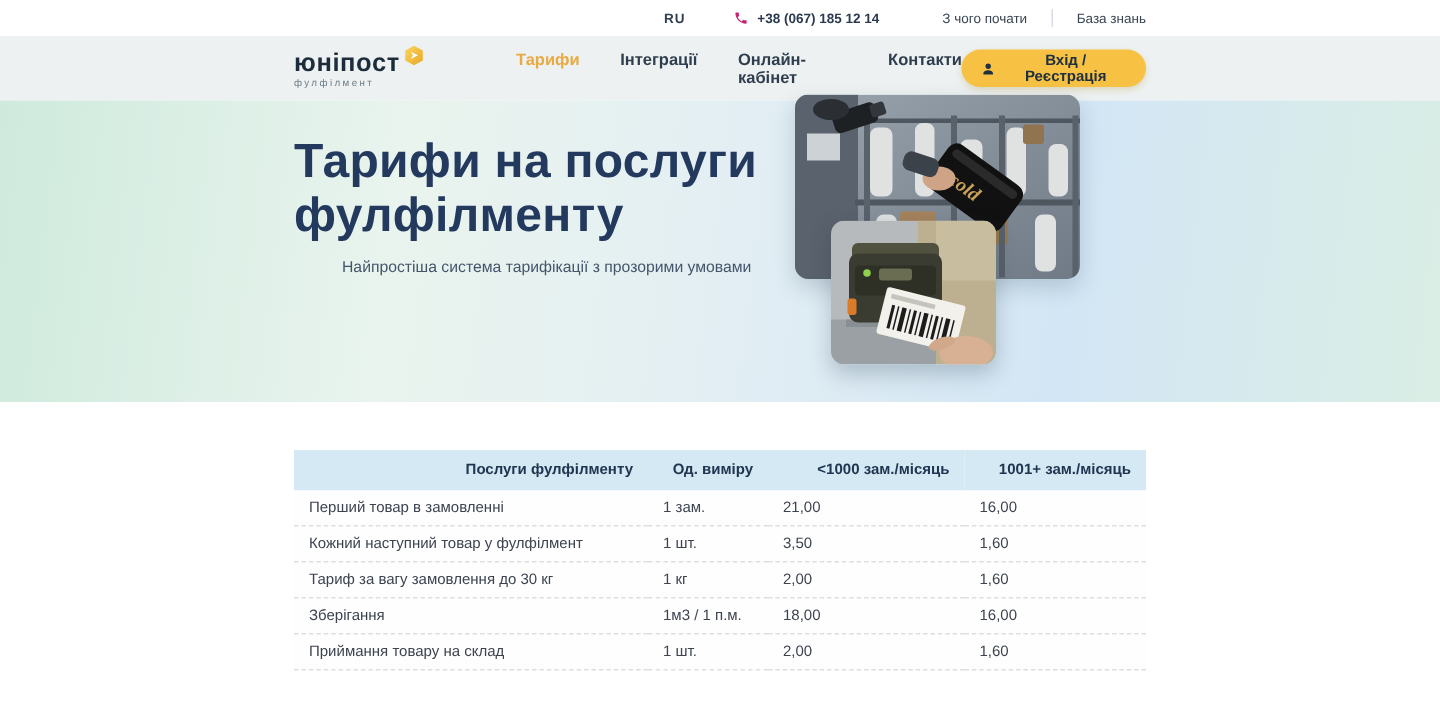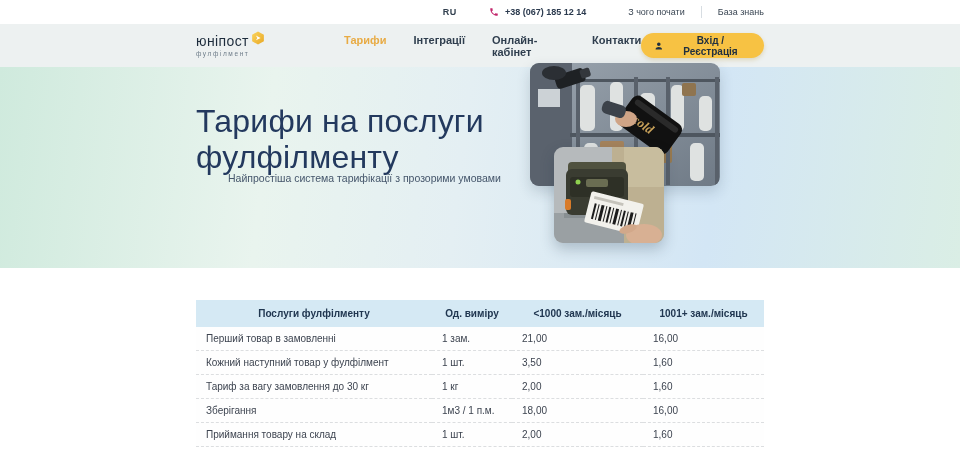--- a/index.html
+++ b/index.html
@@ -22,43 +22,43 @@
   .phone { display: flex; align-items: center; gap: 6px; font-weight: 600; color: #2b3a4e; cursor: pointer; margin-right: 14px; }
   .top-links { display: flex; align-items: center; gap: 16px; color: #3a4653; }
   .top-links a { cursor: pointer; font-size: 9px; color: #3a4653; text-decoration: none; }
   .vdiv { width: 1px; height: 12px; background: #d7dde2; }
 
   
   .navbar { height: 43px; background: #edf1f1; }
   .navbar .inner { height: 100%; display: flex; align-items: center; }
   .logo { display: flex; flex-direction: column; cursor: pointer; min-width: 104px; }
   .logo-row { display: flex; align-items: flex-start; gap: 2px; }
-  .logo-title { font-size: 14px; font-weight: 400; color: #1d2c3c; letter-spacing: .4px; line-height: 1; }
+  .logo-title { font-size: 17px; font-weight: 700; color: #1d2c3c; letter-spacing: .4px; line-height: 1; }
   .logo-icon { margin-top: -3px; }
   .logo-sub { font-size: 6.5px; color: #6d7c89; letter-spacing: 1.6px; margin-top: 2px; }
   .menu { display: flex; list-style: none; gap: 27px; margin-left: 44px; font-size: 11px; font-weight: 600; }
   .menu li { color: #2f3e4e; cursor: pointer; }
   .menu li.active { color: #e8ab44; }
   .login-btn {
     margin-left: auto; height: 25px; padding: 0 13px; border: none;
     border-radius: 13px; background: #f7c243; color: #21303f;
     font-family: inherit; font-weight: 700; font-size: 10px;
     display: flex; align-items: center; gap: 6px; cursor: pointer;
     box-shadow: 0 2px 4px rgba(180,140,30,.25);
   }
 
   
   .hero {
     height: 201px; position: relative;
     background: linear-gradient(97deg,#cfeadd 0%,#e9f4ee 28%,#e4eff3 48%,#d3e6f5 74%,#daeee5 100%);
   }
   .hero .inner { height: 100%; }
   .hero h1 {
-    position: absolute; top: 36px; left: 0;
-    font-size: 32px; line-height: 1.13; font-weight: 400;
+    position: absolute; top: 22px; left: 0;
+    font-size: 32px; line-height: 1.13; font-weight: 700;
     color: #23395e; letter-spacing: .2px;
   }
   .hero .subtitle { position: absolute; top: 105px; left: 0; font-size: 10.5px; color: #45566b; padding-left: 32px; }
   .photo-main {
     position: absolute; left: 334px; top: -4px; width: 190px; height: 123px;
     border-radius: 9px; overflow: hidden; box-shadow: 0 6px 14px rgba(30,50,70,.18);
   }
   .photo-small {
     position: absolute; left: 358px; top: 80px; width: 110px; height: 96px;
     border-radius: 9px; overflow: hidden; box-shadow: 0 6px 14px rgba(30,50,70,.25);
@@ -67,21 +67,21 @@
   
   .content { padding-top: 21px; }
   .section-title { font-size: 15.5px; font-weight: 800; color: #1f8cbe; letter-spacing: .2px; }
   .pricing-table { width: 100%; border-collapse: collapse; margin-top: 11px; font-size: 10px; color: #3d4450; table-layout: fixed; }
   .pricing-table col.c1 { width: 236px; }
   .pricing-table col.c2 { width: 80px; }
   .pricing-table col.c3 { width: 131px; }
   .pricing-table col.c4 { width: 121px; }
   .pricing-table th {
     background: #d5e9f4; color: #203650; font-weight: 700;
-    text-align: center; padding: 8px 10px; font-size: 10px;
+    text-align: right; padding: 8px 10px; font-size: 10px;
   }
   .pricing-table td { padding: 6px 10px; border-bottom: 1px dashed #dcdee0; background: #fefefe; }
 </style>
 </head>
 <body>
 
 <header class="topbar">
   <div class="inner">
     <span class="lang">RU</span>
     <span class="phone">

